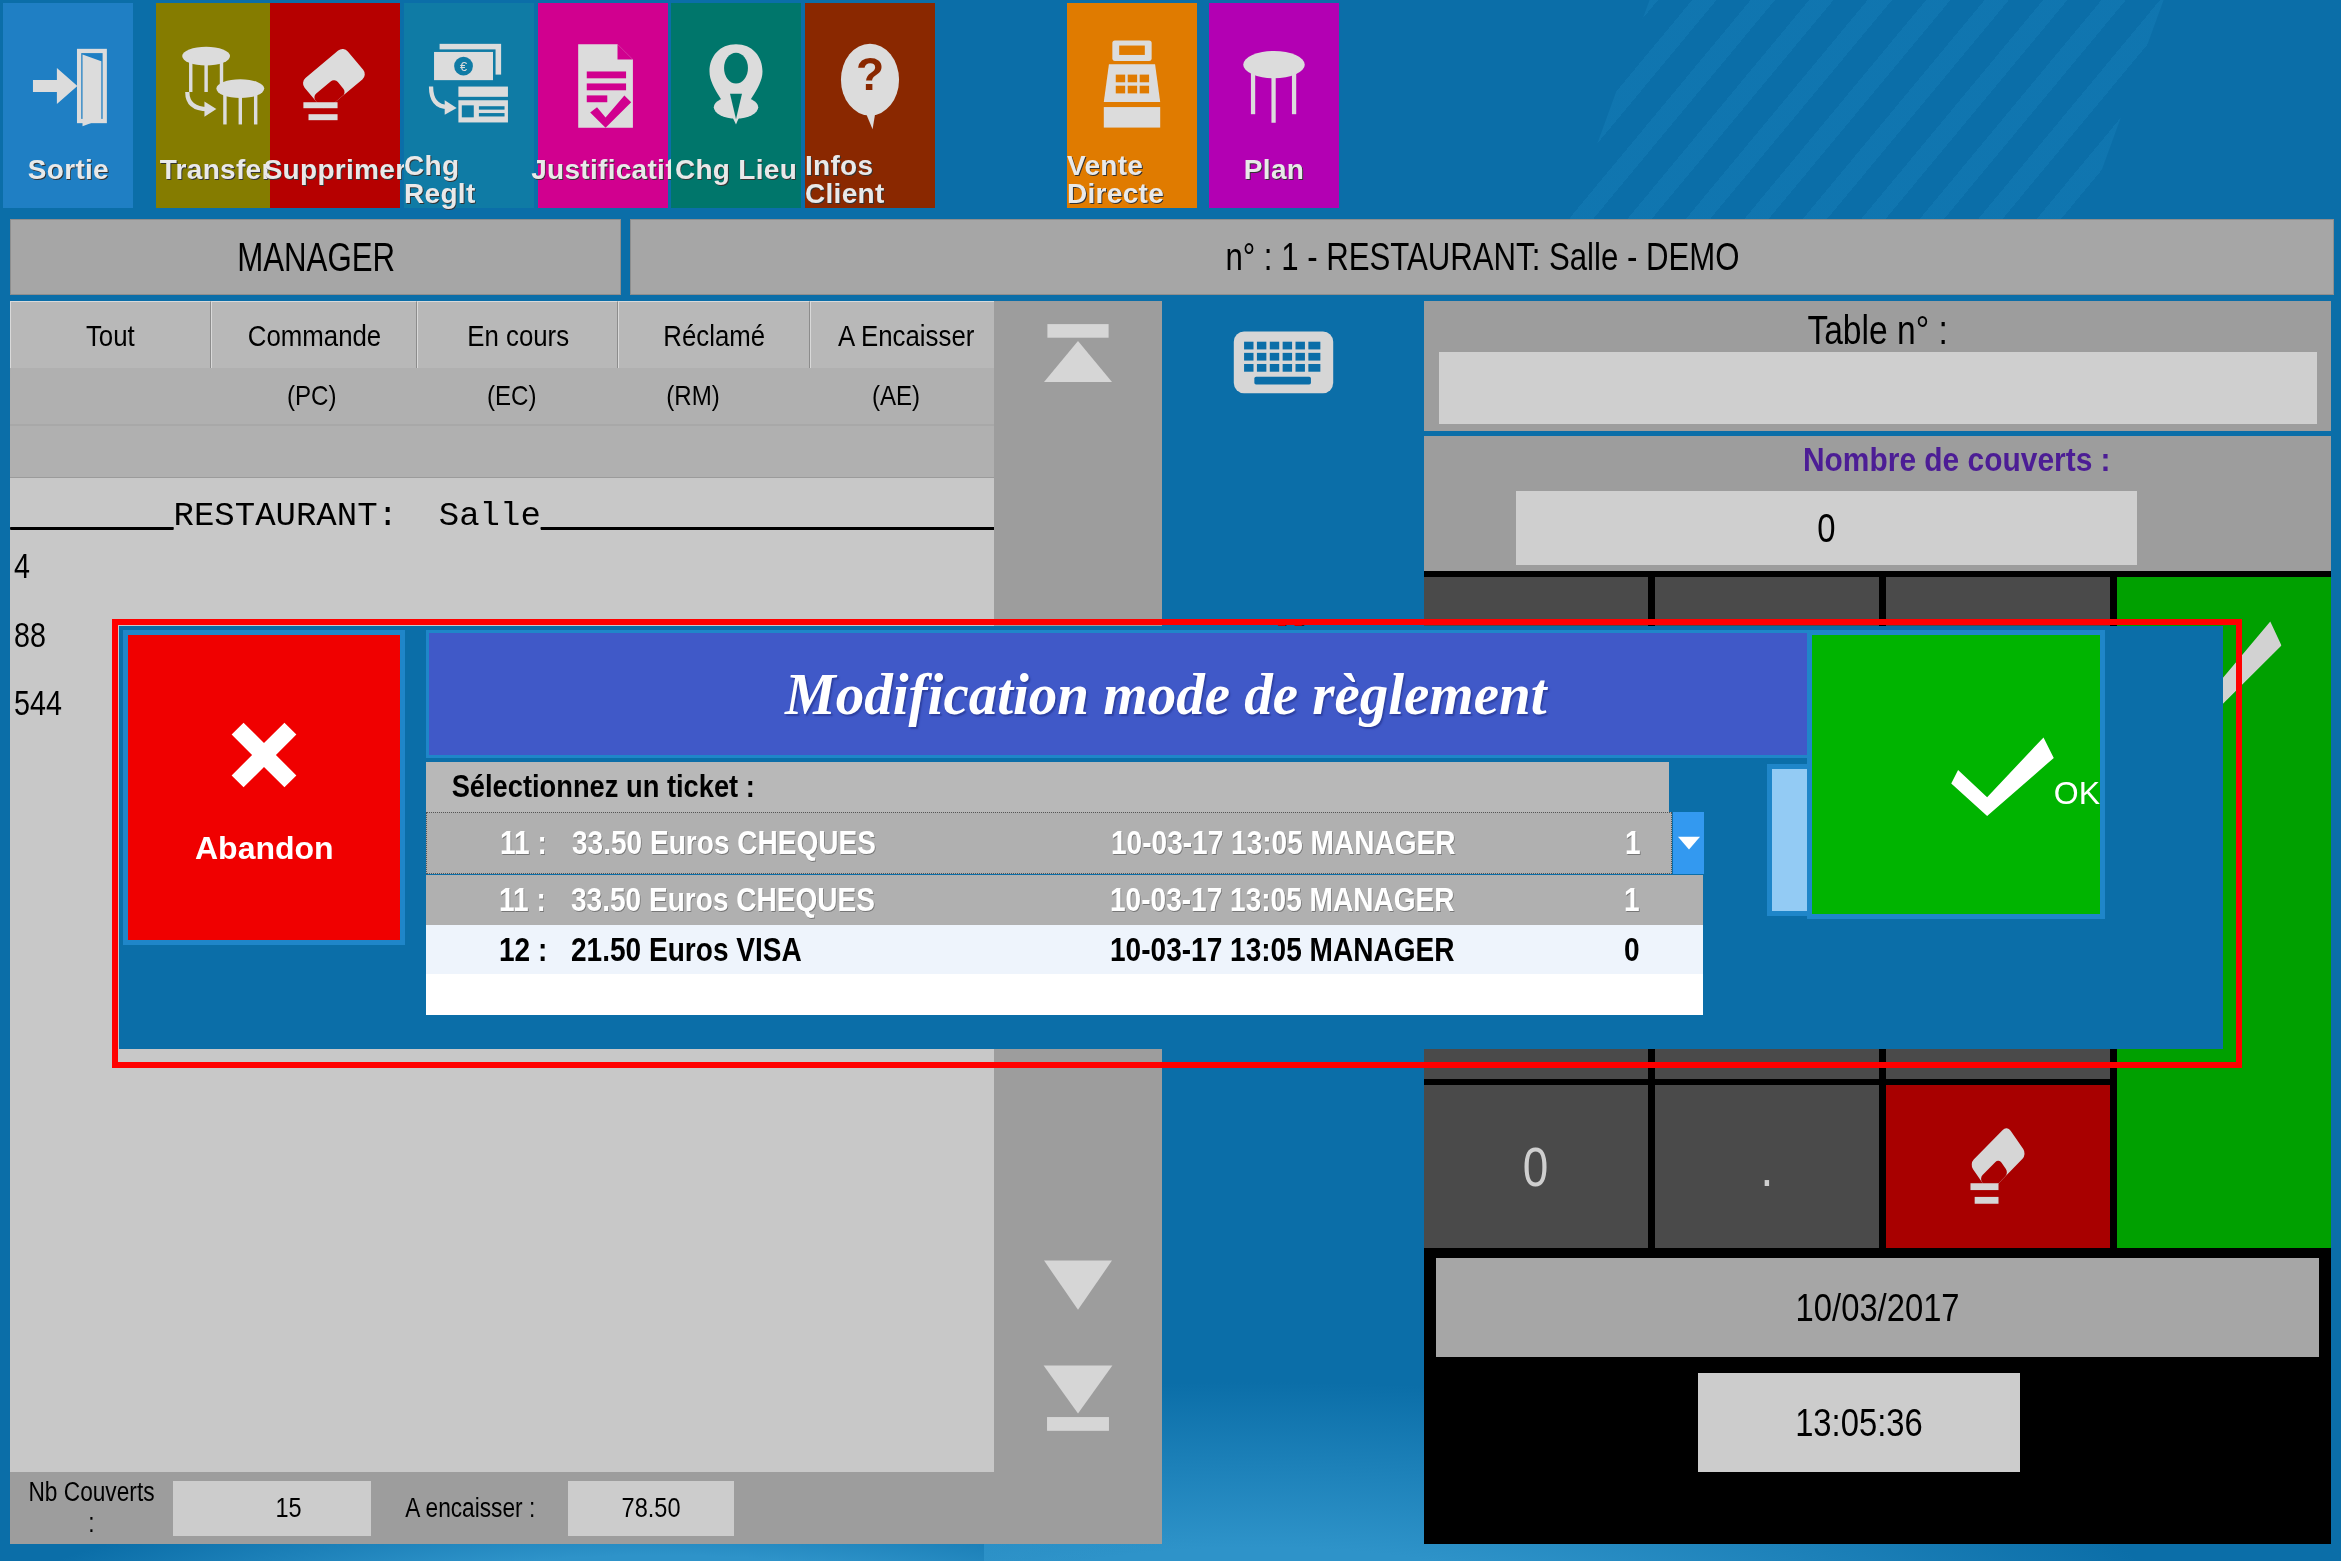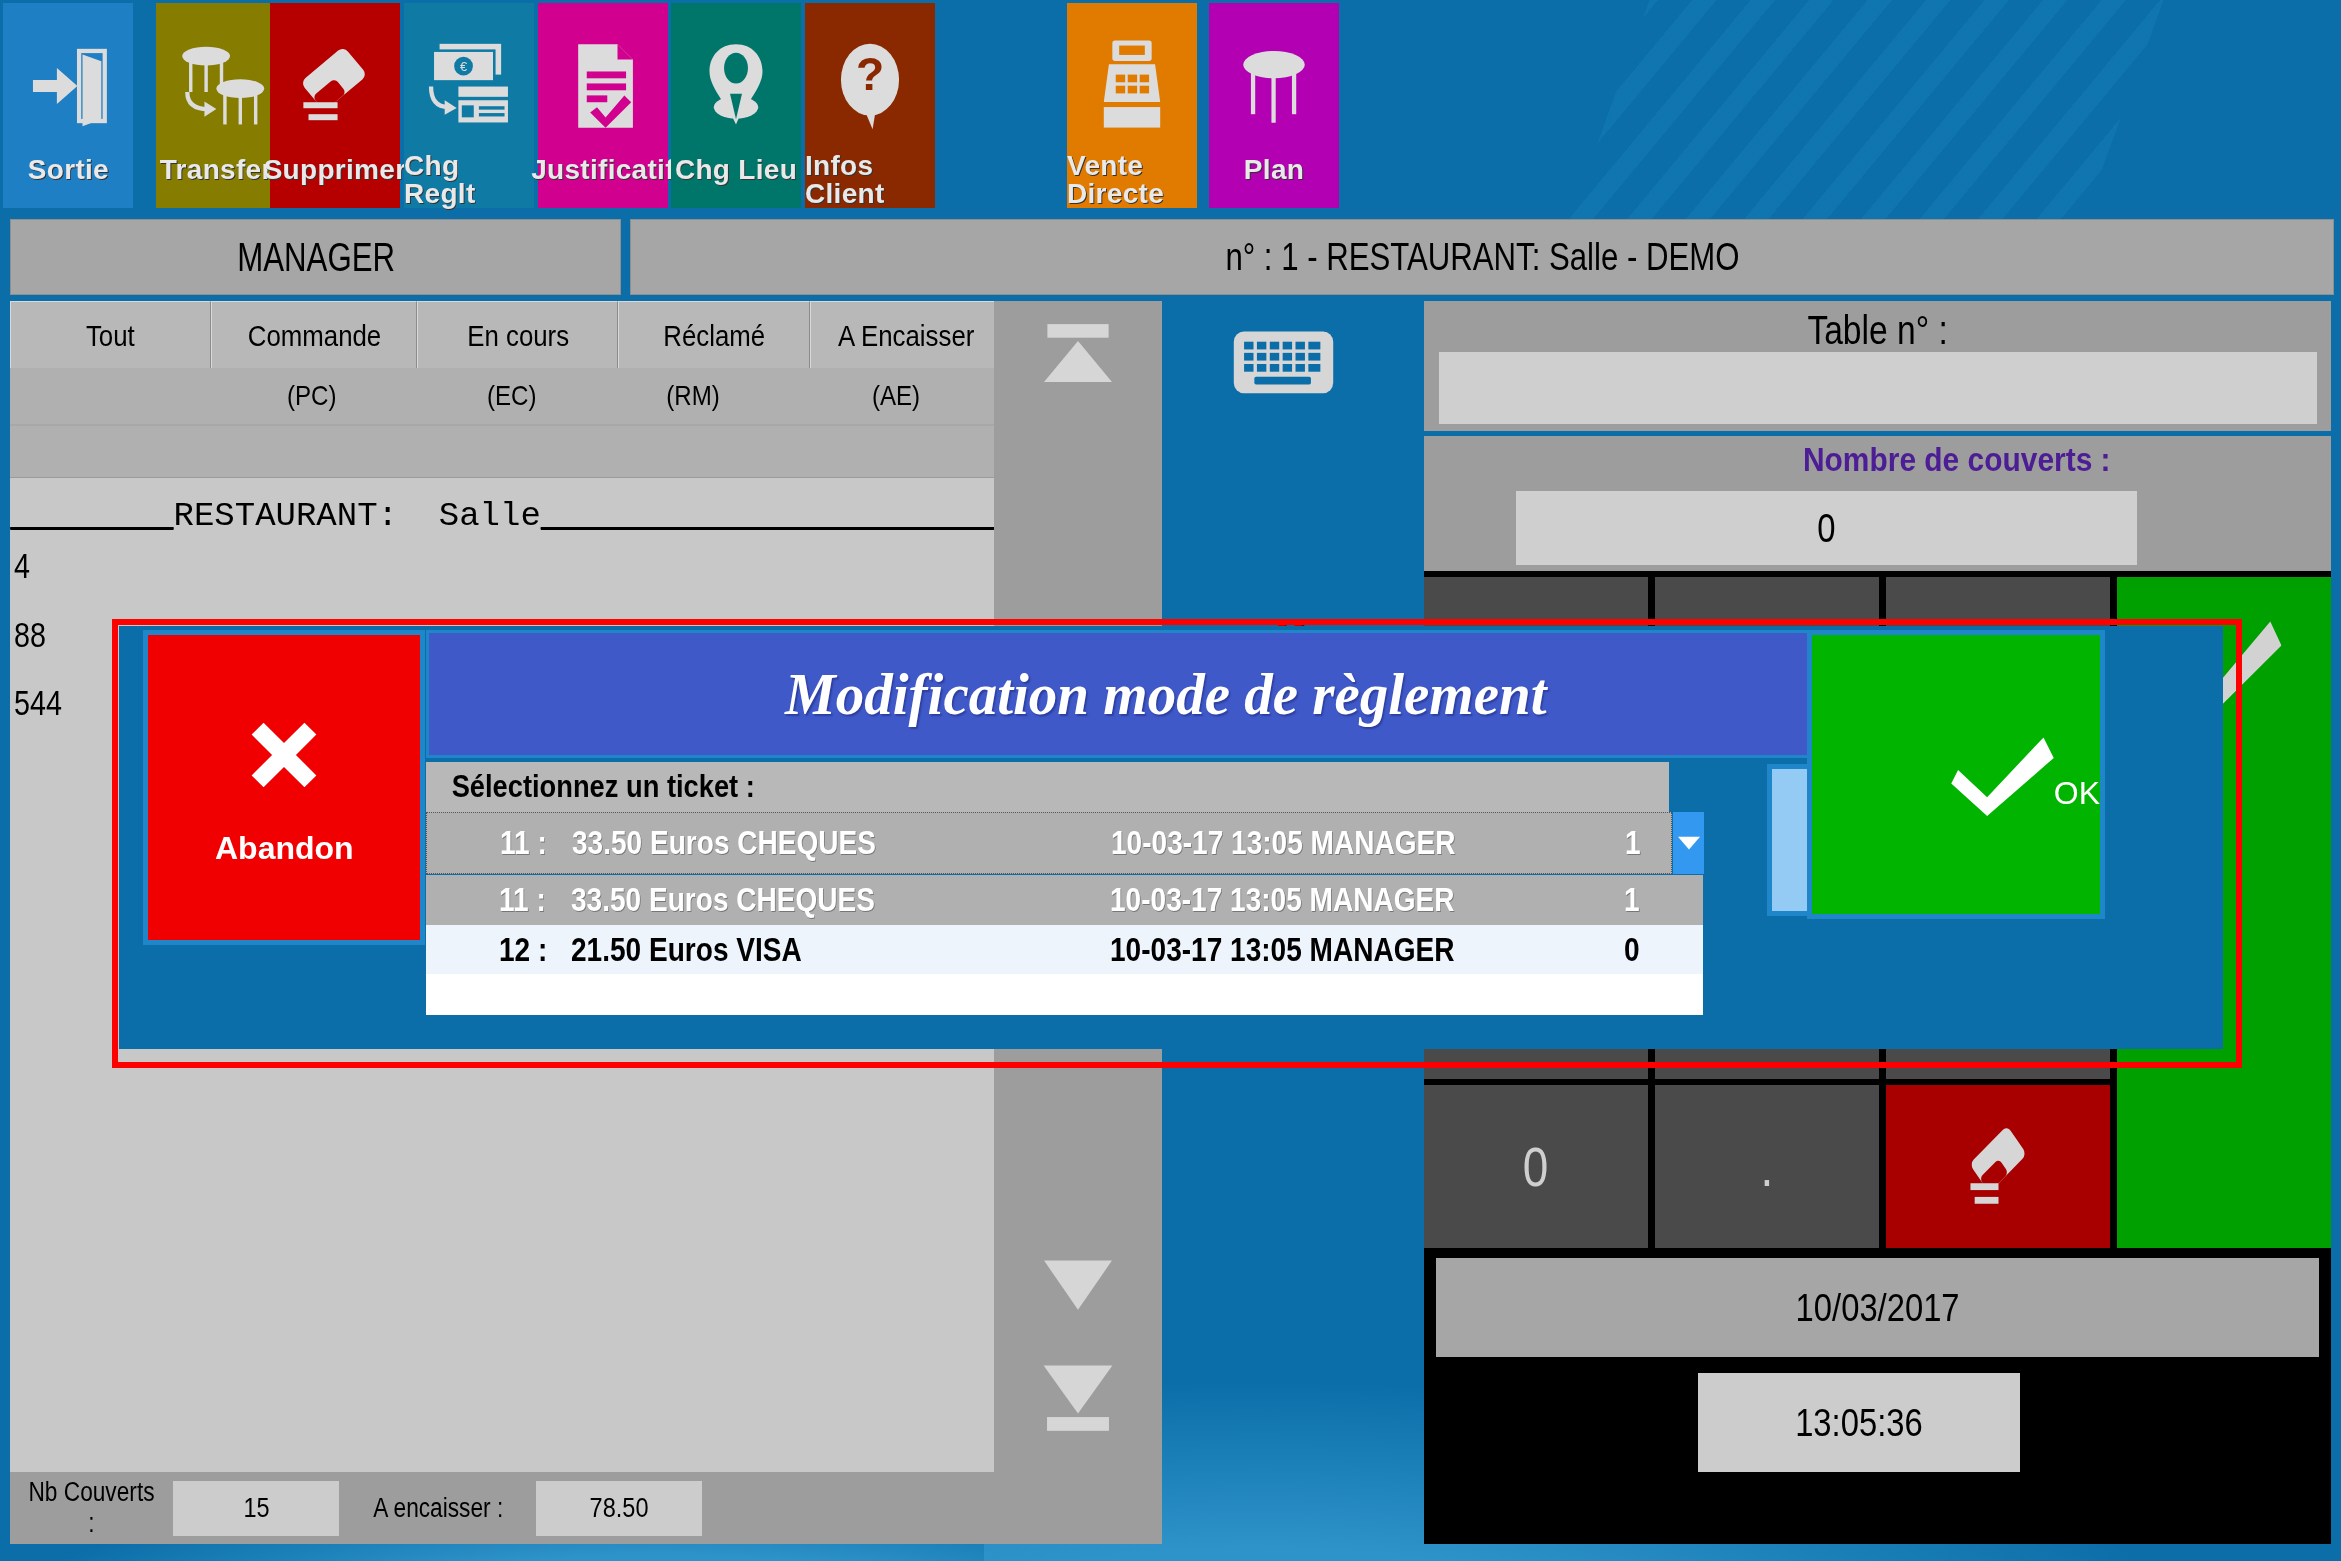--- a/index.html
+++ b/index.html
@@ -106,21 +106,21 @@
   #r-time{position:absolute;left:274px;top:1072px;width:322px;height:99px;background:#cccccc;
           display:flex;align-items:center;justify-content:center;}
   #r-time span{font-size:39px;color:#000;transform:scaleX(.84);display:inline-block;}
 
   
   #modal-outline{position:absolute;left:112px;top:619px;width:2118px;height:437px;
                  border:6.8px solid #ff0000;background:transparent;}
   #modal{position:absolute;left:119px;top:626px;width:2104px;height:423px;background:#0b6ea8;}
   #m-abandon{position:absolute;left:4.3px;top:4.3px;width:282px;height:315px;background:#f00000;
              border:5.1px solid #1f86c9;box-sizing:border-box;display:flex;flex-direction:column;
-             align-items:center;justify-content:center;cursor:pointer;margin-left:20px;}
+             align-items:center;justify-content:center;cursor:pointer;}
   #m-abandon .mlabel{color:#ffffff;font-size:32px;font-weight:bold;margin-top:29px;}
   #m-title{position:absolute;left:307px;top:4.3px;width:1479px;height:128px;background:#4059c8;
            border:3.4px solid #1f86c9;box-sizing:border-box;display:flex;align-items:center;
            justify-content:center;}
   #m-title span{color:#ffffff;font-family:"Liberation Serif",serif;font-style:italic;
                 font-weight:bold;font-size:60px;transform:scaleX(.95);display:inline-block;
                 text-shadow:1.7px 1.7px 1.7px #2c3fa0;}
   #m-sel-label{position:absolute;left:307px;top:136px;width:1243px;height:50px;background:#b8b8b8;
                display:flex;align-items:center;padding-left:5.1px;box-sizing:border-box;}
   #m-sel-label span{font-size:31px;color:#000;font-weight:bold;transform:scaleX(.88);
@@ -370,21 +370,21 @@
           <polygon points="10,4 90,4 50,60" fill="#d6d6d6"></polygon>
           <rect x="14" y="64" width="72" height="16" fill="#d6d6d6"></rect>
         </svg>
       </div>
     </div>
 
     <div id="statusbar">
       <div style="width:163px;text-align:center;">
         <span class="sb-label">Nb Couverts :</span>
       </div>
-      <div class="sb-box" style="width:166px;">
+      <div class="sb-box" style="width:166px;padding-left:32px;">
         <span>15</span>
       </div>
       <div style="width:197px;text-align:center;">
         <span class="sb-label">A encaisser :</span>
       </div>
       <div class="sb-box" style="width:166px;">
         <span>78.50</span>
       </div>
     </div>
   </div>

